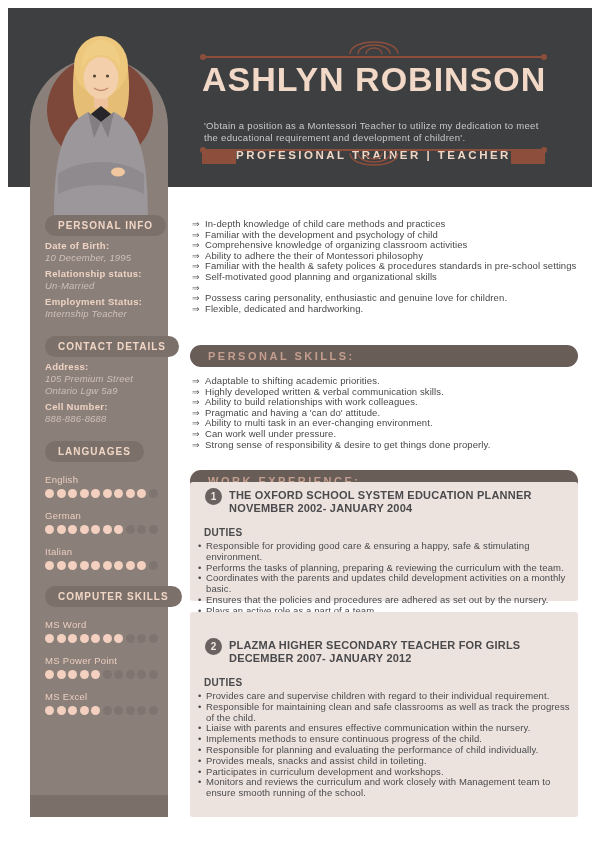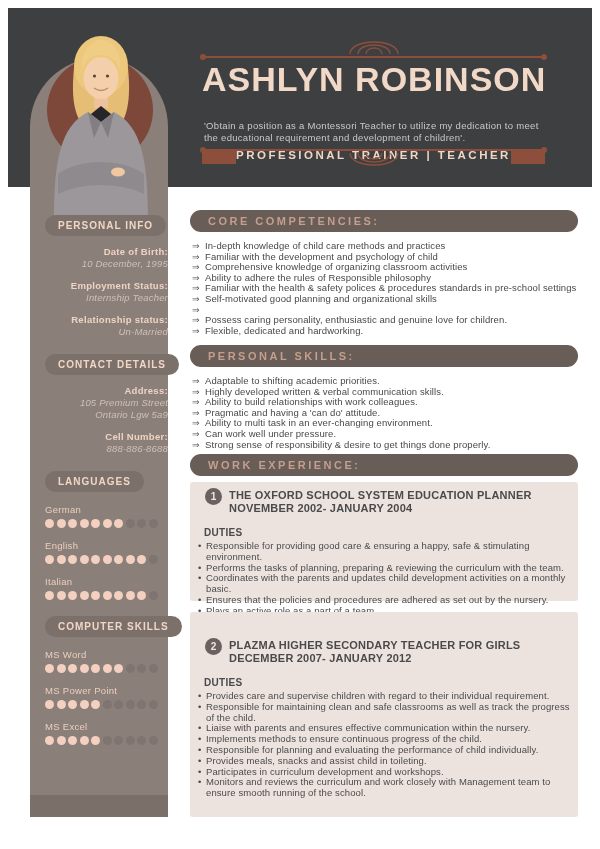--- a/index.html
+++ b/index.html
@@ -30,36 +30,36 @@
   
   .sidebar-arch{position:absolute;left:30px;top:58px;width:138px;height:759px;background:#8b7f7a;
                 border-radius:69px 69px 0 0;z-index:1;}
   .sidebar-footer{position:absolute;left:0;right:0;bottom:0;height:22px;background:#7a6f69;}
   .portrait{position:absolute;left:30px;top:22px;z-index:2;}
   .sidebar-content{position:absolute;left:30px;top:205px;width:138px;z-index:3;box-sizing:border-box;
                    padding-left:15px;}
   .pill{display:inline-block;background:#7c706b;color:#f0d6c5;font-size:10px;font-weight:bold;
         letter-spacing:1px;padding:5px 13px;border-radius:11px;white-space:nowrap;}
   .pill-gap{margin-top:16px;}
-  .field{margin-top:10px;text-align:right;}
+  .field{margin-top:4px;}
   .f-label{font-size:9.5px;font-weight:bold;color:#eed3c2;line-height:12px;letter-spacing:0.3px;}
   .f-value{font-size:9.5px;color:#cfc0b8;line-height:12px;letter-spacing:0.2px;font-style:italic;}
   .skill{margin-top:12px;}
   .s-name{font-size:9.5px;color:#eccfbe;line-height:11px;letter-spacing:0.3px;margin-bottom:3px;}
   .dots{line-height:9px;}
   .dot{display:inline-block;width:9px;height:9px;border-radius:50%;margin-right:2.5px;}
   .dot.f{background:#f3d0bf;}
   .dot.e{background:#7f7470;}
 
   
   .main{position:absolute;left:190px;top:210px;width:388px;height:639px;z-index:1;}
   .section{position:absolute;left:0;right:0;}
   #sec-core{top:0;}
   #sec-personal{top:135px;}
-  #sec-work{top:244px;}
+  #sec-work{top:260px;}
   .bar{height:22px;line-height:22px;border-radius:11px;background:#695d57;color:#c49e8e;
        font-weight:bold;font-size:11px;letter-spacing:2.5px;padding-left:18px;box-sizing:border-box;
        white-space:nowrap;}
   .arrow-list{margin:9px 0 0 2px;}
   .arrow-li{display:flex;font-size:9.5px;line-height:10.6px;color:#48484a;letter-spacing:0.1px;}
   .arrow{width:13px;flex-shrink:0;color:#56575b;font-size:9px;}
 
   .job{position:absolute;left:0;width:388px;background:#ece3df;border-radius:3px;box-sizing:border-box;}
   .job.j0{top:272px;height:119px;}
   .job.j1{top:402px;height:205px;}
@@ -127,26 +127,26 @@
   <div class="sidebar-content">
     <div style="margin-top:10px;">
       <span class="pill">PERSONAL INFO</span>
     </div>
     <div>
         <div class="field">
           <div class="f-label">Date of Birth:</div>
           <div class="f-value">10 December, 1995</div>
         </div>
         <div class="field">
+          <div class="f-label">Relationship status:</div>
+          <div class="f-value">Un-Married</div>
+        </div>
+        <div class="field">
           <div class="f-label">Employment Status:</div>
           <div class="f-value">Internship Teacher</div>
-        </div>
-        <div class="field">
-          <div class="f-label">Relationship status:</div>
-          <div class="f-value">Un-Married</div>
         </div>
       </div>
 
     <div class="pill-gap">
       <span class="pill">CONTACT DETAILS</span>
     </div>
     <div>
         <div class="field">
           <div class="f-label">Address:</div>
           <div class="f-value">105 Premium Street</div>
@@ -156,28 +156,28 @@
           <div class="f-label">Cell Number:</div>
           <div class="f-value">888-886-8688</div>
         </div>
       </div>
 
     <div class="pill-gap">
       <span class="pill">LANGUAGES</span>
     </div>
     <div>
         <div class="skill">
+          <div class="s-name">English</div>
+          <div class="dots"><span class="dot f"></span><span class="dot f"></span><span class="dot f"></span><span class="dot f"></span><span class="dot f"></span><span class="dot f"></span><span class="dot f"></span><span class="dot f"></span><span class="dot f"></span><span class="dot e"></span></div>
+        </div>
+        <div class="skill">
           <div class="s-name">German</div>
           <div class="dots"><span class="dot f"></span><span class="dot f"></span><span class="dot f"></span><span class="dot f"></span><span class="dot f"></span><span class="dot f"></span><span class="dot f"></span><span class="dot e"></span><span class="dot e"></span><span class="dot e"></span></div>
         </div>
         <div class="skill">
-          <div class="s-name">English</div>
-          <div class="dots"><span class="dot f"></span><span class="dot f"></span><span class="dot f"></span><span class="dot f"></span><span class="dot f"></span><span class="dot f"></span><span class="dot f"></span><span class="dot f"></span><span class="dot f"></span><span class="dot e"></span></div>
-        </div>
-        <div class="skill">
           <div class="s-name">Italian</div>
           <div class="dots"><span class="dot f"></span><span class="dot f"></span><span class="dot f"></span><span class="dot f"></span><span class="dot f"></span><span class="dot f"></span><span class="dot f"></span><span class="dot f"></span><span class="dot f"></span><span class="dot e"></span></div>
         </div>
       </div>
 
     <div class="pill-gap">
       <span class="pill">COMPUTER SKILLS</span>
     </div>
     <div>
         <div class="skill">
@@ -190,37 +190,36 @@
         </div>
         <div class="skill">
           <div class="s-name">MS Excel</div>
           <div class="dots"><span class="dot f"></span><span class="dot f"></span><span class="dot f"></span><span class="dot f"></span><span class="dot f"></span><span class="dot e"></span><span class="dot e"></span><span class="dot e"></span><span class="dot e"></span><span class="dot e"></span></div>
         </div>
       </div>
   </div>
 
   <div class="main">
     <div class="section" id="sec-core">
-      <div class="bar">CORE COMPETENCIES:</div>
       <div class="arrow-list">
           <div class="arrow-li">
             <span class="arrow">⇒</span>
             <span>In-depth knowledge of child care methods and practices</span>
           </div>
           <div class="arrow-li">
             <span class="arrow">⇒</span>
             <span>Familiar with the development and psychology of child</span>
           </div>
           <div class="arrow-li">
             <span class="arrow">⇒</span>
             <span>Comprehensive knowledge of organizing classroom activities</span>
           </div>
           <div class="arrow-li">
             <span class="arrow">⇒</span>
-            <span>Ability to adhere the rules of Responsible philosophy</span>
+            <span>Ability to adhere the their of Montessori philosophy</span>
           </div>
           <div class="arrow-li">
             <span class="arrow">⇒</span>
             <span>Familiar with the health &amp; safety polices &amp; procedures standards in pre-school settings</span>
           </div>
           <div class="arrow-li">
             <span class="arrow">⇒</span>
             <span>Self-motivated good planning and organizational skills</span>
           </div>
           <div class="arrow-li">

